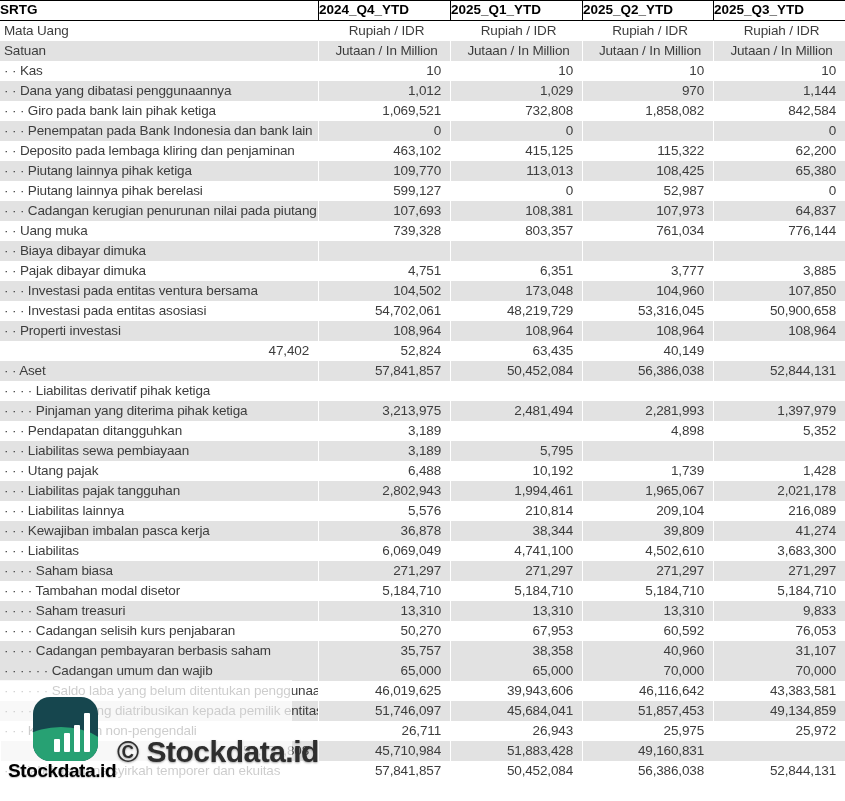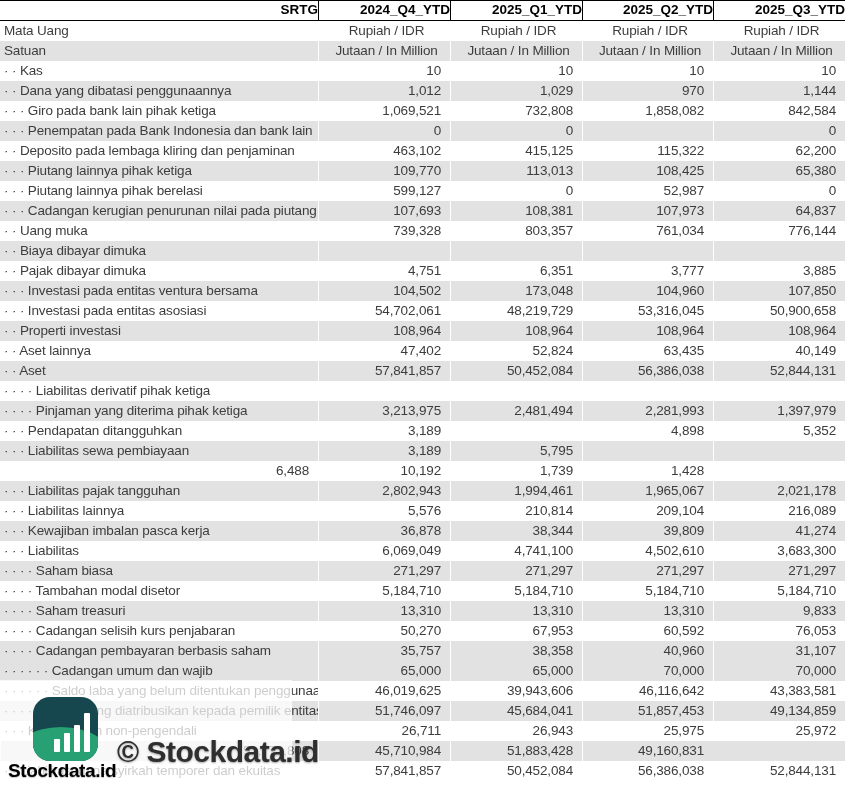--- a/index.html
+++ b/index.html
@@ -19,21 +19,21 @@
   .thead {
     height:21px;
     box-sizing:border-box;
     border-top:1.6px solid var(--border_black,#000);
     border-bottom:1.6px solid var(--border_black,#000);
     font-weight:bold;
     color:#000;
     font-size:13.5px;
     line-height:17.5px;
   }
-  .hcell { text-align:right; box-sizing:border-box; white-space:nowrap; overflow:hidden; }
+  .hcell { text-align:left; box-sizing:border-box; white-space:nowrap; overflow:hidden; }
   .hcell + .hcell { border-left:1.6px solid var(--border_black,#000); }
   
   .trow {
     height:20px; line-height:20px;
     font-size:13.5px;
     letter-spacing:-0.15px;
   }
   .trow.stripe { background:var(--stripe_gray,#e2e2e2); }
   .label-cell {
     padding-left:4px;
@@ -211,21 +211,20 @@
         <div class="val-cell">50,900,658</div>
       </div>
       <div class="grid-row trow stripe">
         <div class="label-cell">· · Properti investasi</div>
         <div class="val-cell">108,964</div>
         <div class="val-cell">108,964</div>
         <div class="val-cell">108,964</div>
         <div class="val-cell">108,964</div>
       </div>
       <div class="grid-row trow">
-        <div class="label-cell">· · Aset lainnya</div>
         <div class="val-cell">47,402</div>
         <div class="val-cell">52,824</div>
         <div class="val-cell">63,435</div>
         <div class="val-cell">40,149</div>
       </div>
       <div class="grid-row trow stripe">
         <div class="label-cell">· · Aset</div>
         <div class="val-cell">57,841,857</div>
         <div class="val-cell">50,452,084</div>
         <div class="val-cell">56,386,038</div>
@@ -253,20 +252,21 @@
         <div class="val-cell">5,352</div>
       </div>
       <div class="grid-row trow stripe">
         <div class="label-cell">· · · Liabilitas sewa pembiayaan</div>
         <div class="val-cell">3,189</div>
         <div class="val-cell">5,795</div>
         <div class="val-cell"></div>
         <div class="val-cell"></div>
       </div>
       <div class="grid-row trow">
+        <div class="label-cell">· · · Utang pajak</div>
         <div class="val-cell">6,488</div>
         <div class="val-cell">10,192</div>
         <div class="val-cell">1,739</div>
         <div class="val-cell">1,428</div>
       </div>
       <div class="grid-row trow stripe">
         <div class="label-cell">· · · Liabilitas pajak tangguhan</div>
         <div class="val-cell">2,802,943</div>
         <div class="val-cell">1,994,461</div>
         <div class="val-cell">1,965,067</div>

